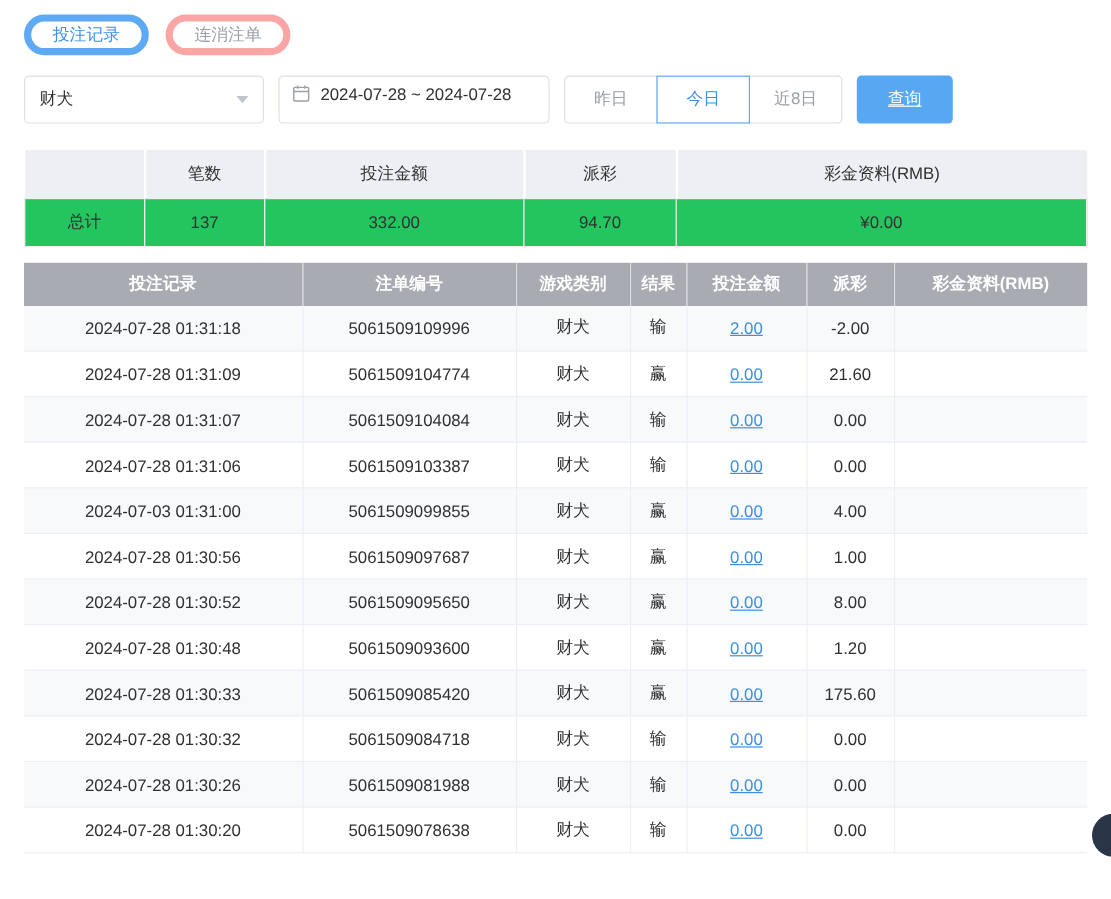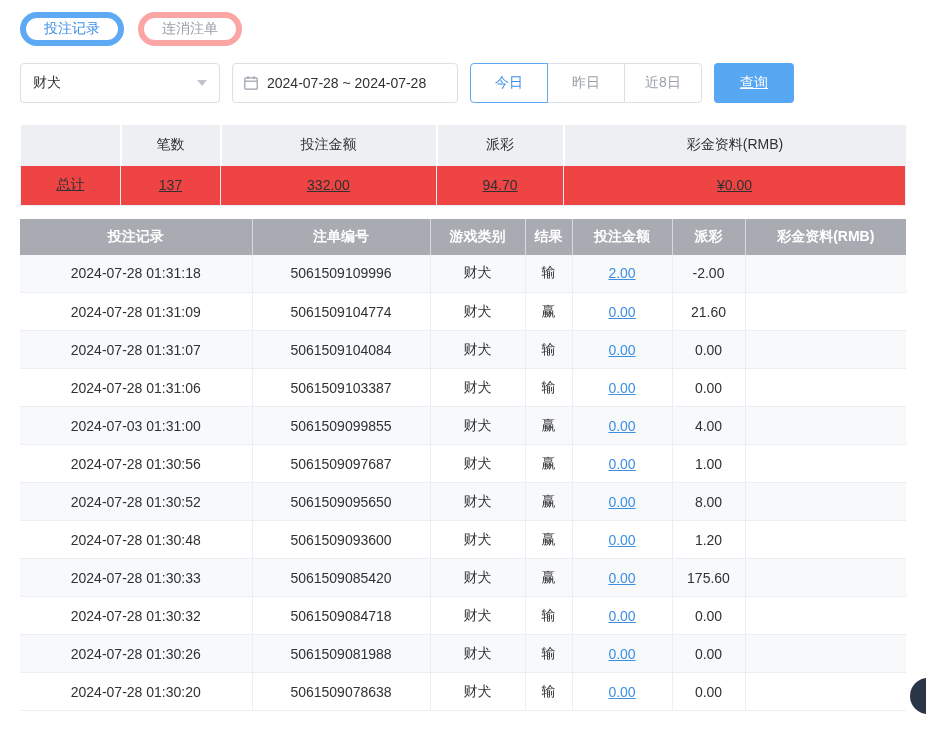--- a/index.html
+++ b/index.html
@@ -29,21 +29,21 @@
     padding: 0 12px; cursor: pointer; background: #fff;
   }
   .caret {
     width: 0; height: 0;
     border-left: 5px solid transparent; border-right: 5px solid transparent;
     border-top: 6px solid #c0c4cc;
   }
   .date-input {
     margin-left: 12px; width: 226px; height: 40px;
     border: 1px solid #dcdfe6; border-radius: 4px; background: #fff;
-    display: flex; align-items: center; gap: 8px; padding: 6px 10px;
+    display: flex; gap: 8px; padding: 6px 10px;
     cursor: pointer; white-space: nowrap;
   }
   .range-group { display: flex; margin-left: 12px; }
   .range-btn {
     height: 40px; width: 78px; background: #fff; border: 1px solid #dcdfe6;
     color: #9aa0a8; font-size: 14px; margin-left: -1px; cursor: pointer;
     font-family: inherit;
   }
   .range-btn:first-child { margin-left: 0; border-radius: 4px 0 0 4px; }
   .range-btn:last-child { border-radius: 0 4px 4px 0; }
@@ -58,21 +58,21 @@
   
   .summary-table {
     margin-top: 22px; width: 100%; border-collapse: collapse; table-layout: fixed;
   }
   .summary-table th {
     background: #edeff3; height: 40px; font-weight: normal; color: #303133;
     border-right: 2px solid #fff; text-align: center;
   }
   .summary-table th:last-child { border-right: none; }
   .summary-table td {
-    height: 40px; text-align: center; border: 1px solid #ebeef5; background: #ef4444; text-decoration: underline;
+    height: 40px; text-align: center; border: 1px solid #ebeef5; background: #22c55e;
   }
 
   
   .bet-table {
     margin-top: 13px; width: 100%; border-collapse: collapse; table-layout: fixed;
   }
   .bet-table th {
     background: #a8abb2; color: #fff; height: 36px; font-weight: bold;
     font-size: 14px; text-align: center;
     border-right: 1px solid rgba(255,255,255,0.55);
@@ -116,22 +116,22 @@
           <rect x="1.8" y="2.8" width="12.4" height="11.4" rx="1"></rect>
           <line x1="1.8" y1="6.2" x2="14.2" y2="6.2"></line>
           <line x1="5" y1="1.2" x2="5" y2="4"></line>
           <line x1="11" y1="1.2" x2="11" y2="4"></line>
         </svg>
       </span>
       <span>2024-07-28 ~ 2024-07-28</span>
     </div>
 
     <div class="range-group">
+      <button class="range-btn">昨日</button>
       <button class="range-btn active">今日</button>
-      <button class="range-btn">昨日</button>
       <button class="range-btn">近8日</button>
     </div>
 
     <button class="query-btn">查询</button>
   </div>
 
   <table class="summary-table">
     <colgroup>
       <col style="width:100px">
         <col style="width:100px">

